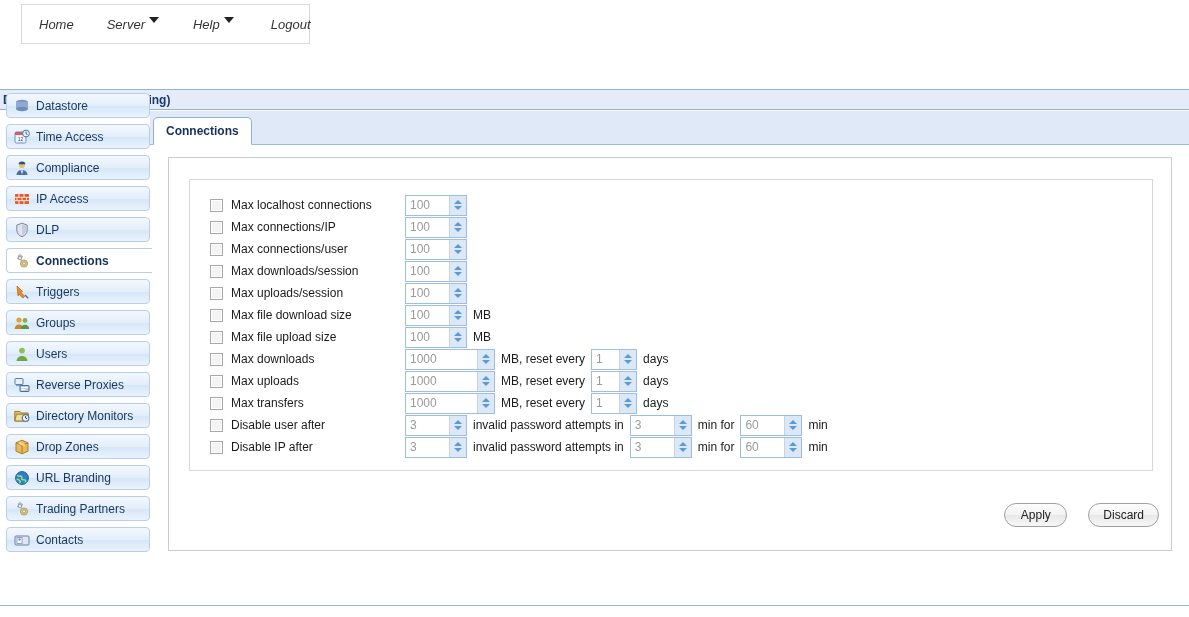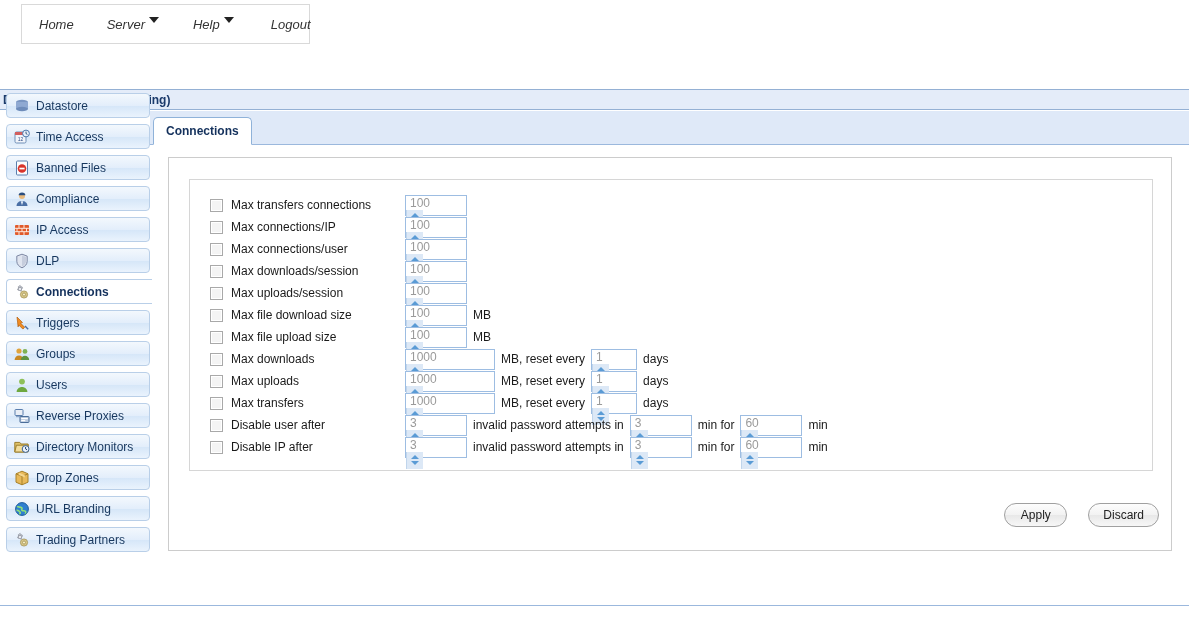--- a/index.html
+++ b/index.html
@@ -164,21 +164,20 @@
     white-space: nowrap;
   }
 
   
   .spin {
     display: inline-flex; align-items: stretch;
     height: 21px;
     border: 1px solid #9dbde2;
     background: #ffffff;
     position: relative;
-    flex-direction: column;
   }
   .spin .val {
     flex: 1 1 auto;
     font-size: 12px; color: #9a9a9a;
     padding: 0 4px;
     display: flex; align-items: center;
     background: #ffffff;
     cursor: text;
   }
   .spin .btns {
@@ -267,30 +266,20 @@
             <text x="6.5" y="12" font-size="5" text-anchor="middle" fill="#34528a" font-family="sans-serif">12</text>
             <circle cx="12" cy="4.5" r="3.4" fill="#e8f0fb" stroke="#4c77ad"></circle>
             <path d="M12 2.6V4.6L13.4 5.4" stroke="#24486f" stroke-width="0.9" fill="none"></path>
           </svg>
         </span>
         <span class="side-label">Time Access</span>
       </div>
       <div class="side-item">
         <span class="side-icon">
           <svg width="16" height="16" viewBox="0 0 16 16">
-            <rect x="2.5" y="1" width="11" height="14" rx="1" fill="#fbfcfe" stroke="#5a7fae"></rect>
-            <circle cx="8" cy="8.5" r="4.3" fill="#d9342b"></circle>
-            <rect x="5.4" y="7.7" width="5.2" height="1.7" fill="#ffffff"></rect>
-          </svg>
-        </span>
-        <span class="side-label">Banned Files</span>
-      </div>
-      <div class="side-item">
-        <span class="side-icon">
-          <svg width="16" height="16" viewBox="0 0 16 16">
             <circle cx="8" cy="5" r="3" fill="#e8b97c"></circle>
             <path d="M8 1.4c2.2 0 3.4 1.2 3.4 2.8H4.6C4.6 2.6 5.8 1.4 8 1.4z" fill="#2b4d7e"></path>
             <path d="M2.5 15c0-3 2.4-5 5.5-5s5.5 2 5.5 5z" fill="#4a6fa5"></path>
             <path d="M6.6 10.2h2.8l-1.4 4z" fill="#dfe8f4"></path>
           </svg>
         </span>
         <span class="side-label">Compliance</span>
       </div>
       <div class="side-item">
         <span class="side-icon">
@@ -409,32 +398,42 @@
               <circle cx="6" cy="5" r="1.6" fill="#f2f3f6"></circle>
             </g>
             <g fill="#d9c789" stroke="#9c8c4e" stroke-width="0.7">
               <circle cx="10" cy="10.5" r="3.6"></circle>
               <circle cx="10" cy="10.5" r="1.5" fill="#f5eec9"></circle>
             </g>
           </svg>
         </span>
         <span class="side-label">Trading Partners</span>
       </div>
+      <div class="side-item">
+        <span class="side-icon">
+          <svg width="16" height="16" viewBox="0 0 16 16">
+            <rect x="1" y="4" width="14" height="9" rx="1" fill="#dfe6f0" stroke="#6b83a6"></rect>
+            <rect x="3" y="5.5" width="5" height="6" fill="#ffffff" stroke="#8fa4c3"></rect>
+            <circle cx="5.5" cy="7.5" r="1.2" fill="#7e93b5"></circle>
+          </svg>
+        </span>
+        <span class="side-label">Contacts</span>
+      </div>
     </div>
 
   <div class="tabstrip" id="tabstrip">
       <div class="tab">Connections</div>
     </div>
 
   <div class="panel">
     <div class="fieldset">
       <div class="rows" id="rows" style="padding-top: 14px; padding-left: 20px;">
           <div class="frow">
             <span class="cbx"></span>
-            <span class="cbx-label" style="width: 174px;">Max transfers connections</span>
+            <span class="cbx-label" style="width: 174px;">Max localhost connections</span>
             <div class="spin" style="width: 62px; margin-left: 0px;">
               <div class="val">100</div>
               <div class="btns">
                 <span class="chev up"></span>
                 <span class="chev down"></span>
               </div>
             </div>
           </div>
           <div class="frow">
             <span class="cbx"></span>

